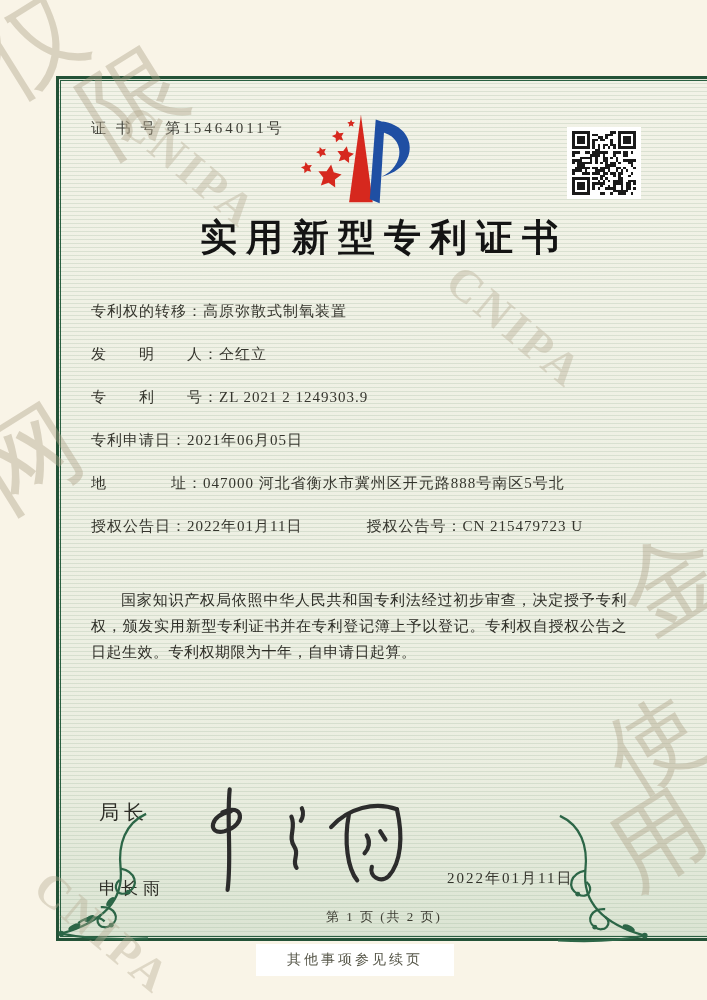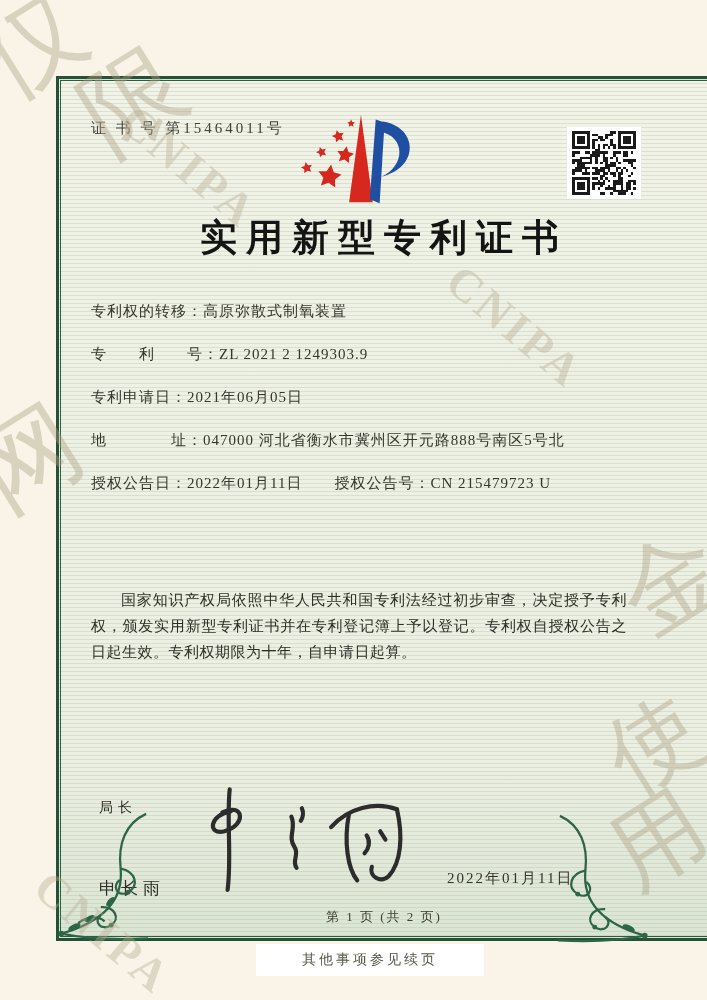--- a/index.html
+++ b/index.html
@@ -37,46 +37,46 @@
     position:absolute; left:0; top:134px; width:100%; text-align:center;
     font-size:37px; font-weight:bold; letter-spacing:9px; color:#141414;
   }
 
   
   .fields { position:absolute; left:32px; top:222px; width:540px; }
   .frow { height:20px; line-height:20px; margin-bottom:23px; white-space:nowrap;
           font-size:15px; color:#35352d; letter-spacing:1px; }
   .frow .lbl { }
   .frow .val { }
-  .grant-pair2 { display:inline-block; margin-left:32px;text-align:center; }
+  .grant-pair2 { display:inline-block; margin-left:64px;text-align:center; }
 
   
   .body-text {
     position:absolute; left:32px; top:508px; width:536px;
     font-size:15px; line-height:26px; color:#2d2d26;
     text-align:justify; letter-spacing:0.5px;
   }
   .body-text p { text-indent:2em; }
 
   
-  .sign-title { position:absolute; left:40px; top:720px; font-size:14px; letter-spacing:5px; color:#2e2e27; }
+  .sign-title { position:absolute; left:40px; top:720px; font-size:20px; letter-spacing:5px; color:#2e2e27; }
   .sign-name  { position:absolute; left:40px; top:798px; font-size:17px; letter-spacing:5px; color:#2e2e27; }
   .signature  { position:absolute; left:132px; top:700px; width:230px; height:115px; }
   .issue-date { position:absolute; left:388px; top:790px; font-size:15px; letter-spacing:2px; color:#34342c; }
   .page-info  { position:absolute; left:0; bottom:12px; width:100%; text-align:center;
                 font-size:13px; letter-spacing:2px; color:#3d3d33;font-family:Liberation Serif, serif; }
 
   
   .flourish { position:absolute; width:112px; height:132px; z-index:3; }
   .flourish-left  { left:42px;  top:812px; }
   .flourish-right { left:552px; top:814px; transform:scaleX(-1); }
 
   
   .footer-note {
-    position:absolute; left:256px; top:944px; width:228px; height:32px;
+    position:absolute; left:256px; top:944px; width:198px; height:32px;
     background:#ffffff; display:flex; align-items:center; justify-content:center;
     font-size:14px; letter-spacing:3px; color:#565648;
   }
 
   
   .wm-layer { position:absolute; inset:0; z-index:10; pointer-events:none; }
   .wm { position:absolute; font-family:"Liberation Serif","DejaVu Serif",serif; color:rgba(174,163,137,0.42); }
   .wm-cn { font-size:100px; }
   .wm-latin { font-size:46px; letter-spacing:4px; color:rgba(182,172,148,0.40); font-weight:bold; }
   .wm1 { left:-16px; top:-22px; transform:rotate(-32deg); }
@@ -343,20 +343,23 @@
       </svg>
     </div>
 
     <div class="cert-title">实用新型专利证书</div>
 
     <div class="fields">
       <div class="frow">
         <span class="lbl">专利权的转移：</span><span class="val">高原弥散式制氧装置</span>
       </div>
       <div class="frow">
+        <span class="lbl">发　　明　　人：</span><span class="val">仝红立</span>
+      </div>
+      <div class="frow">
         <span class="lbl">专　　利　　号：</span><span class="val">ZL 2021 2 1249303.9</span>
       </div>
       <div class="frow">
         <span class="lbl">专利申请日：</span><span class="val">2021年06月05日</span>
       </div>
       <div class="frow">
         <span class="lbl">地　　　　址：</span><span class="val">047000 河北省衡水市冀州区开元路888号南区5号北</span>
       </div>
       <div class="frow">
         <span>授权公告日：</span><span>2022年01月11日</span><span class="grant-pair2"><span>授权公告号：</span><span>CN 215479723 U</span></span>

